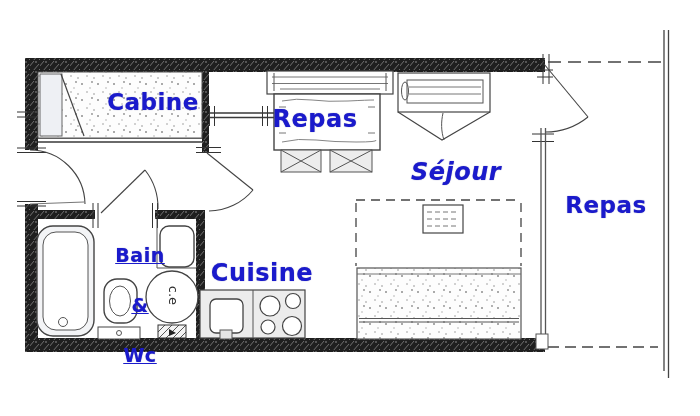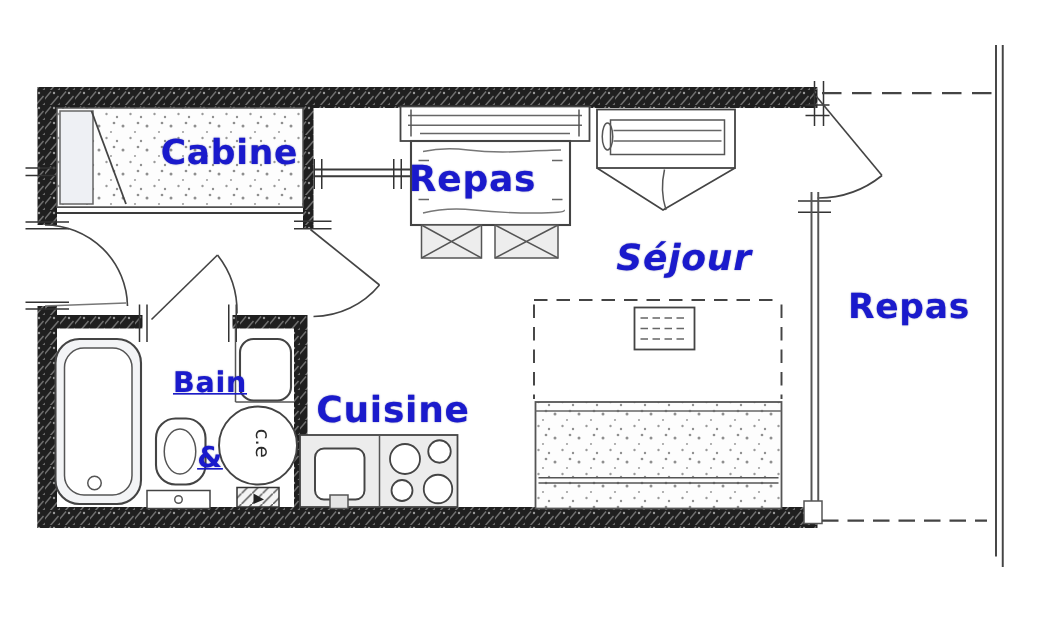--- a/index.html
+++ b/index.html
@@ -200,16 +200,17 @@
 
 <div class="room-label lbl-cabine">Cabine</div>
 <div class="room-label lbl-repas">Repas</div>
 <div class="room-label lbl-sejour">Séjour</div>
 <div class="room-label lbl-balcon">
   <div>Repas</div>
 </div>
 <div class="room-label lbl-bain">
   <div>Bain</div>
   <div>&amp;</div>
+  <div>Wc</div>
 </div>
 <div class="room-label lbl-cuisine">Cuisine</div>
 <div class="room-label lbl-ce">c.e</div>
 </div>
 
 </body></html>

